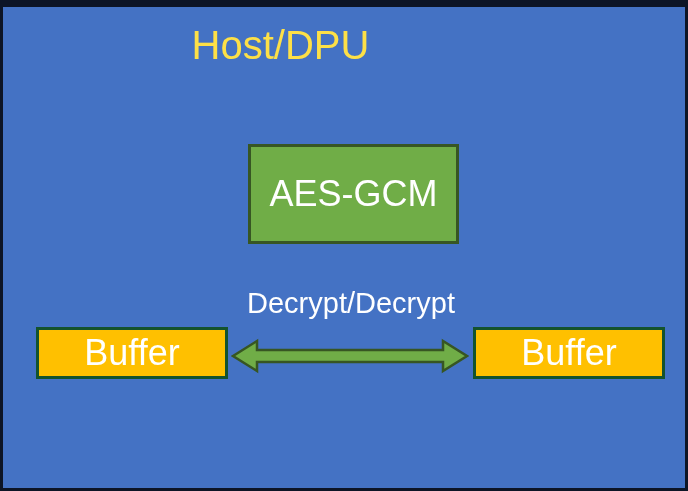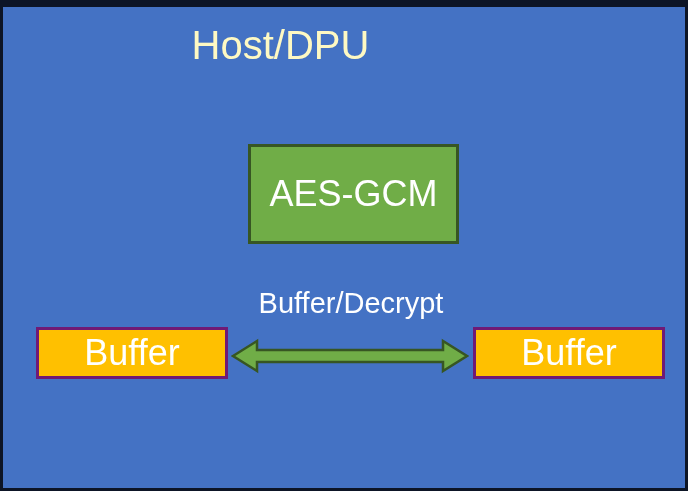--- a/index.html
+++ b/index.html
@@ -30,21 +30,21 @@
     background: #4472C4;
   }
 
   
   #host-title {
     position: absolute;
     left: 0;
     top: 14px;
     width: 555px;
     text-align: center;
-    color: #fef9c3;
+    color: #fde047;
     font-size: 40px;
     line-height: 48px;
     font-weight: 400;
     letter-spacing: 0px;
     white-space: nowrap;
   }
 
   
   #aes-box {
     position: absolute;
@@ -81,21 +81,21 @@
     font-weight: 400;
     white-space: nowrap;
   }
 
   
   .buffer-box {
     position: absolute;
     top: 320px;
     height: 46px;
     background: #FFC000;
-    border: 3px solid #701a75;
+    border: 3px solid #14532d;
     box-sizing: content-box;
     display: flex;
     align-items: center;
     justify-content: center;
   }
   .buffer-box .box-label {
     color: #FFFFFF;
     font-size: 36px;
     line-height: 40px;
     font-weight: 400;
@@ -120,21 +120,21 @@
 <div id="canvas">
 
   <div id="host-panel">
 
     <div id="host-title">Host/DPU</div>
 
     <div id="aes-box">
       <span class="box-label">AES-GCM</span>
     </div>
 
-    <div id="flow-label">Buffer/Decrypt</div>
+    <div id="flow-label">Decrypt/Decrypt</div>
 
     <div id="buffer-left" class="buffer-box">
       <span class="box-label">Buffer</span>
     </div>
 
     <div id="buffer-right" class="buffer-box">
       <span class="box-label">Buffer</span>
     </div>
 
     <div id="flow-arrow">

